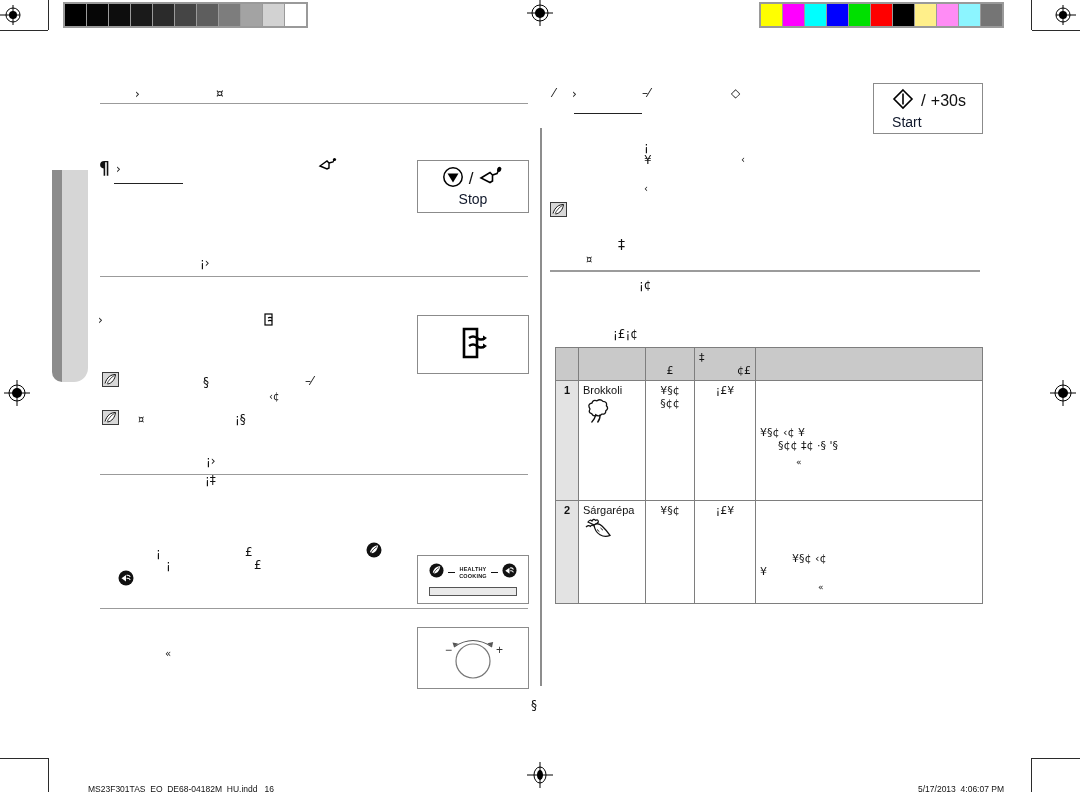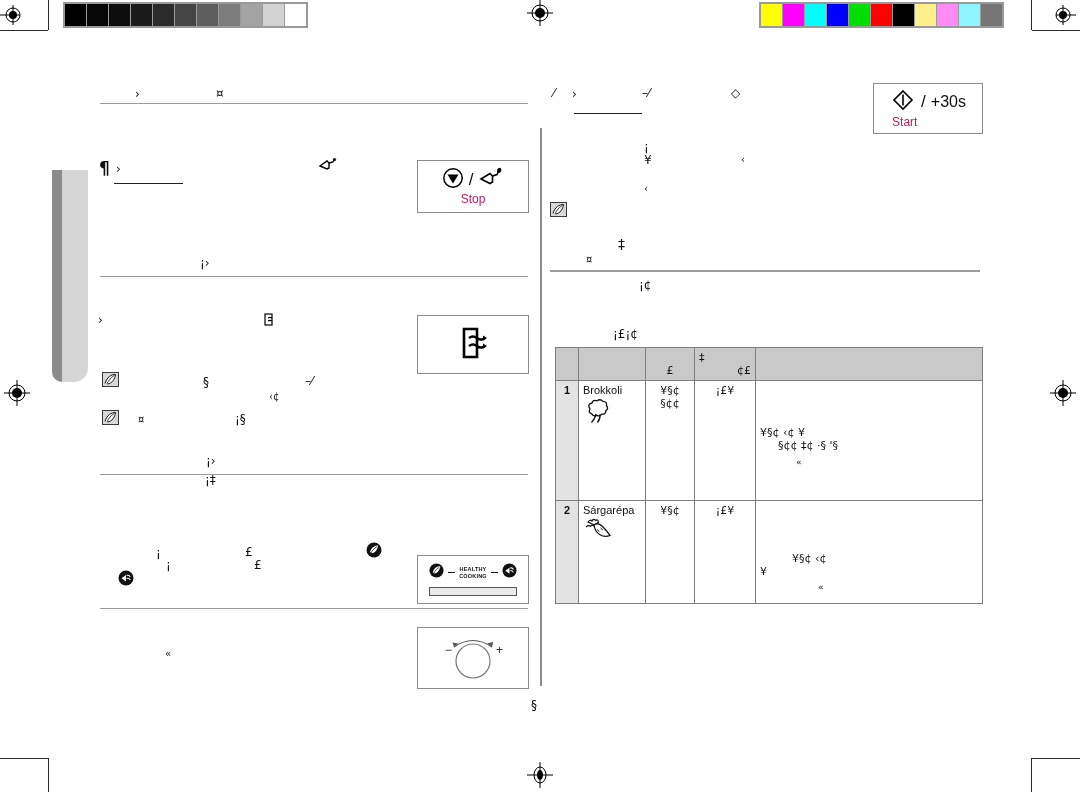--- a/index.html
+++ b/index.html
@@ -48,21 +48,21 @@
   .g.sm{font-size:10px;}
   .g.md{font-size:12px;}
   .g.lg{font-size:14px;}
   .g.xl{font-size:17px;font-weight:bold;}
 
   
   .keybox{position:absolute;border:1px solid #8b8b8b;background:#fff;
           display:flex;align-items:center;justify-content:center;}
   .keybox .inner{display:flex;align-items:center;justify-content:center;flex-direction:column;}
   .key-row{display:flex;align-items:center;gap:5px;}
-  .key-label{font-size:12px;color:#be185d;line-height:1.05;font-family:"Liberation Sans",sans-serif;}
+  .key-label{font-size:14px;color:#0f172a;line-height:1.05;font-family:"Liberation Sans",sans-serif;}
   .key-plus{font-size:16px;color:#111;font-family:"Liberation Sans",sans-serif;}
   .key-slash{font-size:17px;color:#111;font-family:"Liberation Sans",sans-serif;}
 
   
   .note-ico{position:absolute;width:17px;height:15px;}
 
   
   .hc-inner{width:100%;height:100%;display:flex;flex-direction:column;align-items:center;justify-content:center;gap:5px;}
   .hc-row{display:flex;align-items:center;gap:4px;}
   .hc-txt{font-size:5.5px;line-height:1.15;font-weight:bold;text-align:center;letter-spacing:.2px;color:#111;
@@ -444,14 +444,22 @@
         <td class="power gl">¡£¥</td>
         <td class="instr gl">
           <div style="margin-top:48px;margin-left:32px;">¥§¢             ‹¢</div>
           <div>¥</div>
           <div style="margin-left:58px;margin-top:4px;font-size:9px;">«</div>
         </td>
       </tr>
     </tbody>
   </table>
 
+  <div class="footer">
+    <span class="foot-txt" style="left:88px;top:32px;">
+      <span>MS23F301TAS_EO_DE68-04182M_HU.indd</span>&nbsp;&nbsp;&nbsp;<span>16</span>
+    </span>
+    <span class="foot-txt" style="left:918px;top:32px;">
+      <span>5/17/2013</span>&nbsp;&nbsp;<span>4:06:07 PM</span>
+    </span>
+  </div>
 
 </div>
 
 </body></html>

